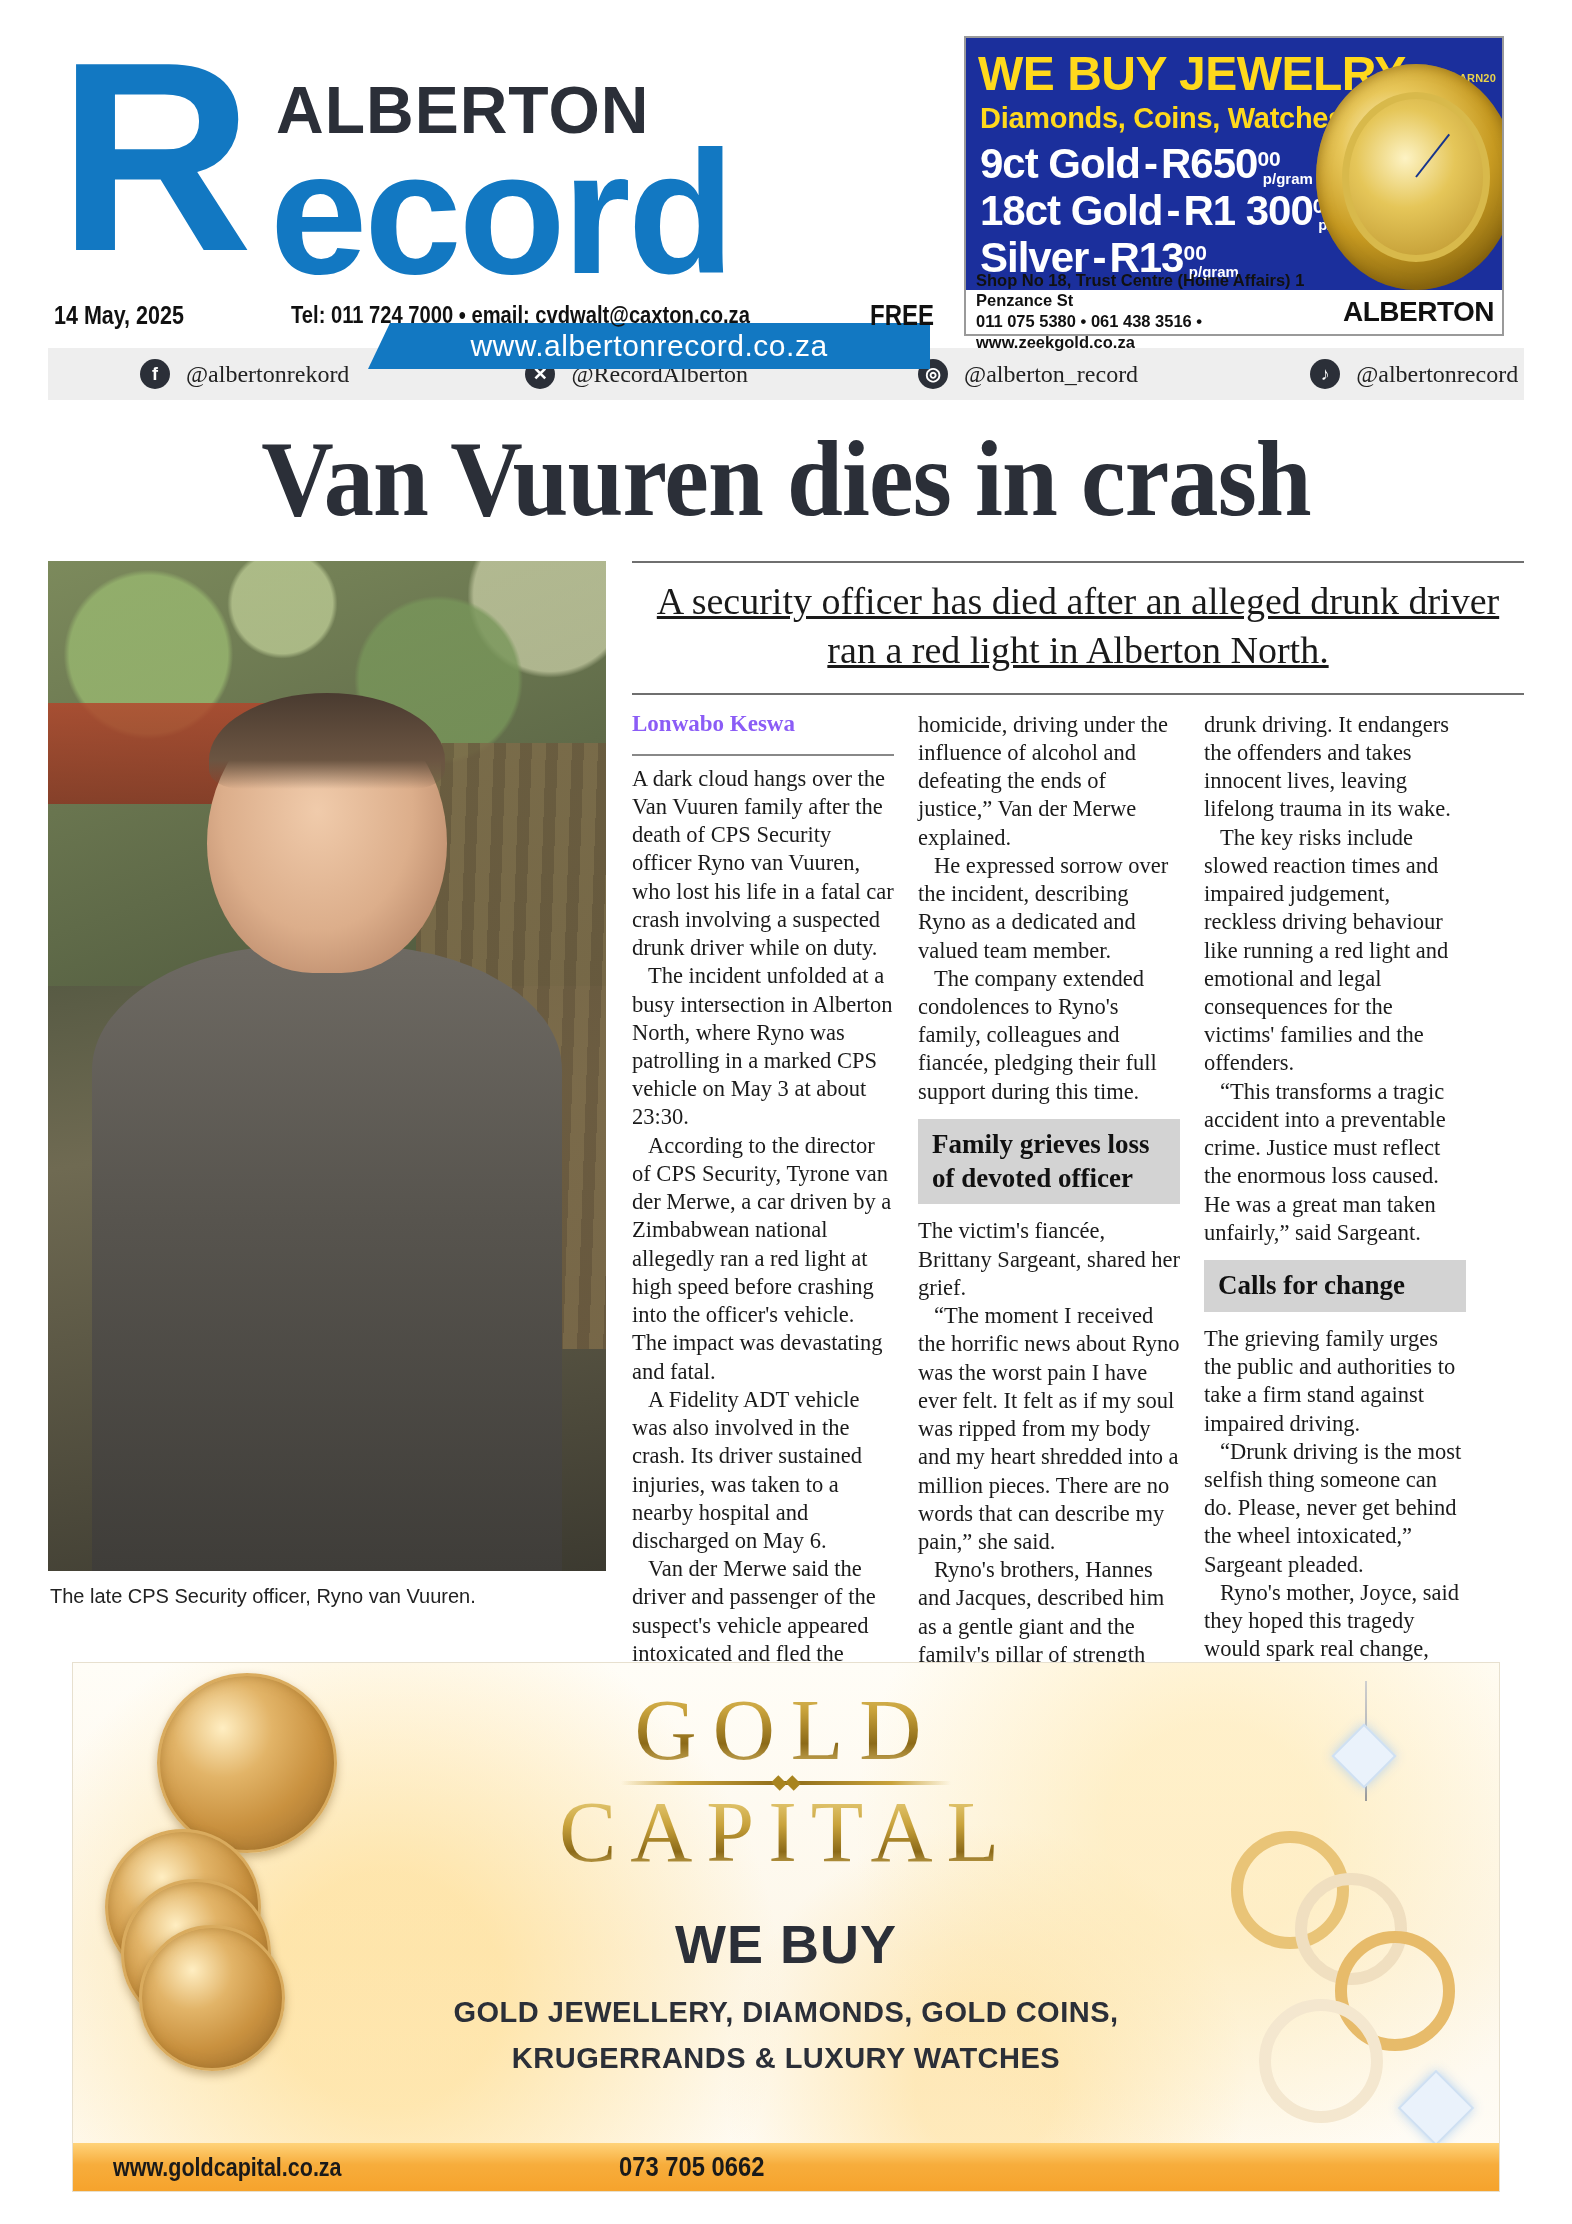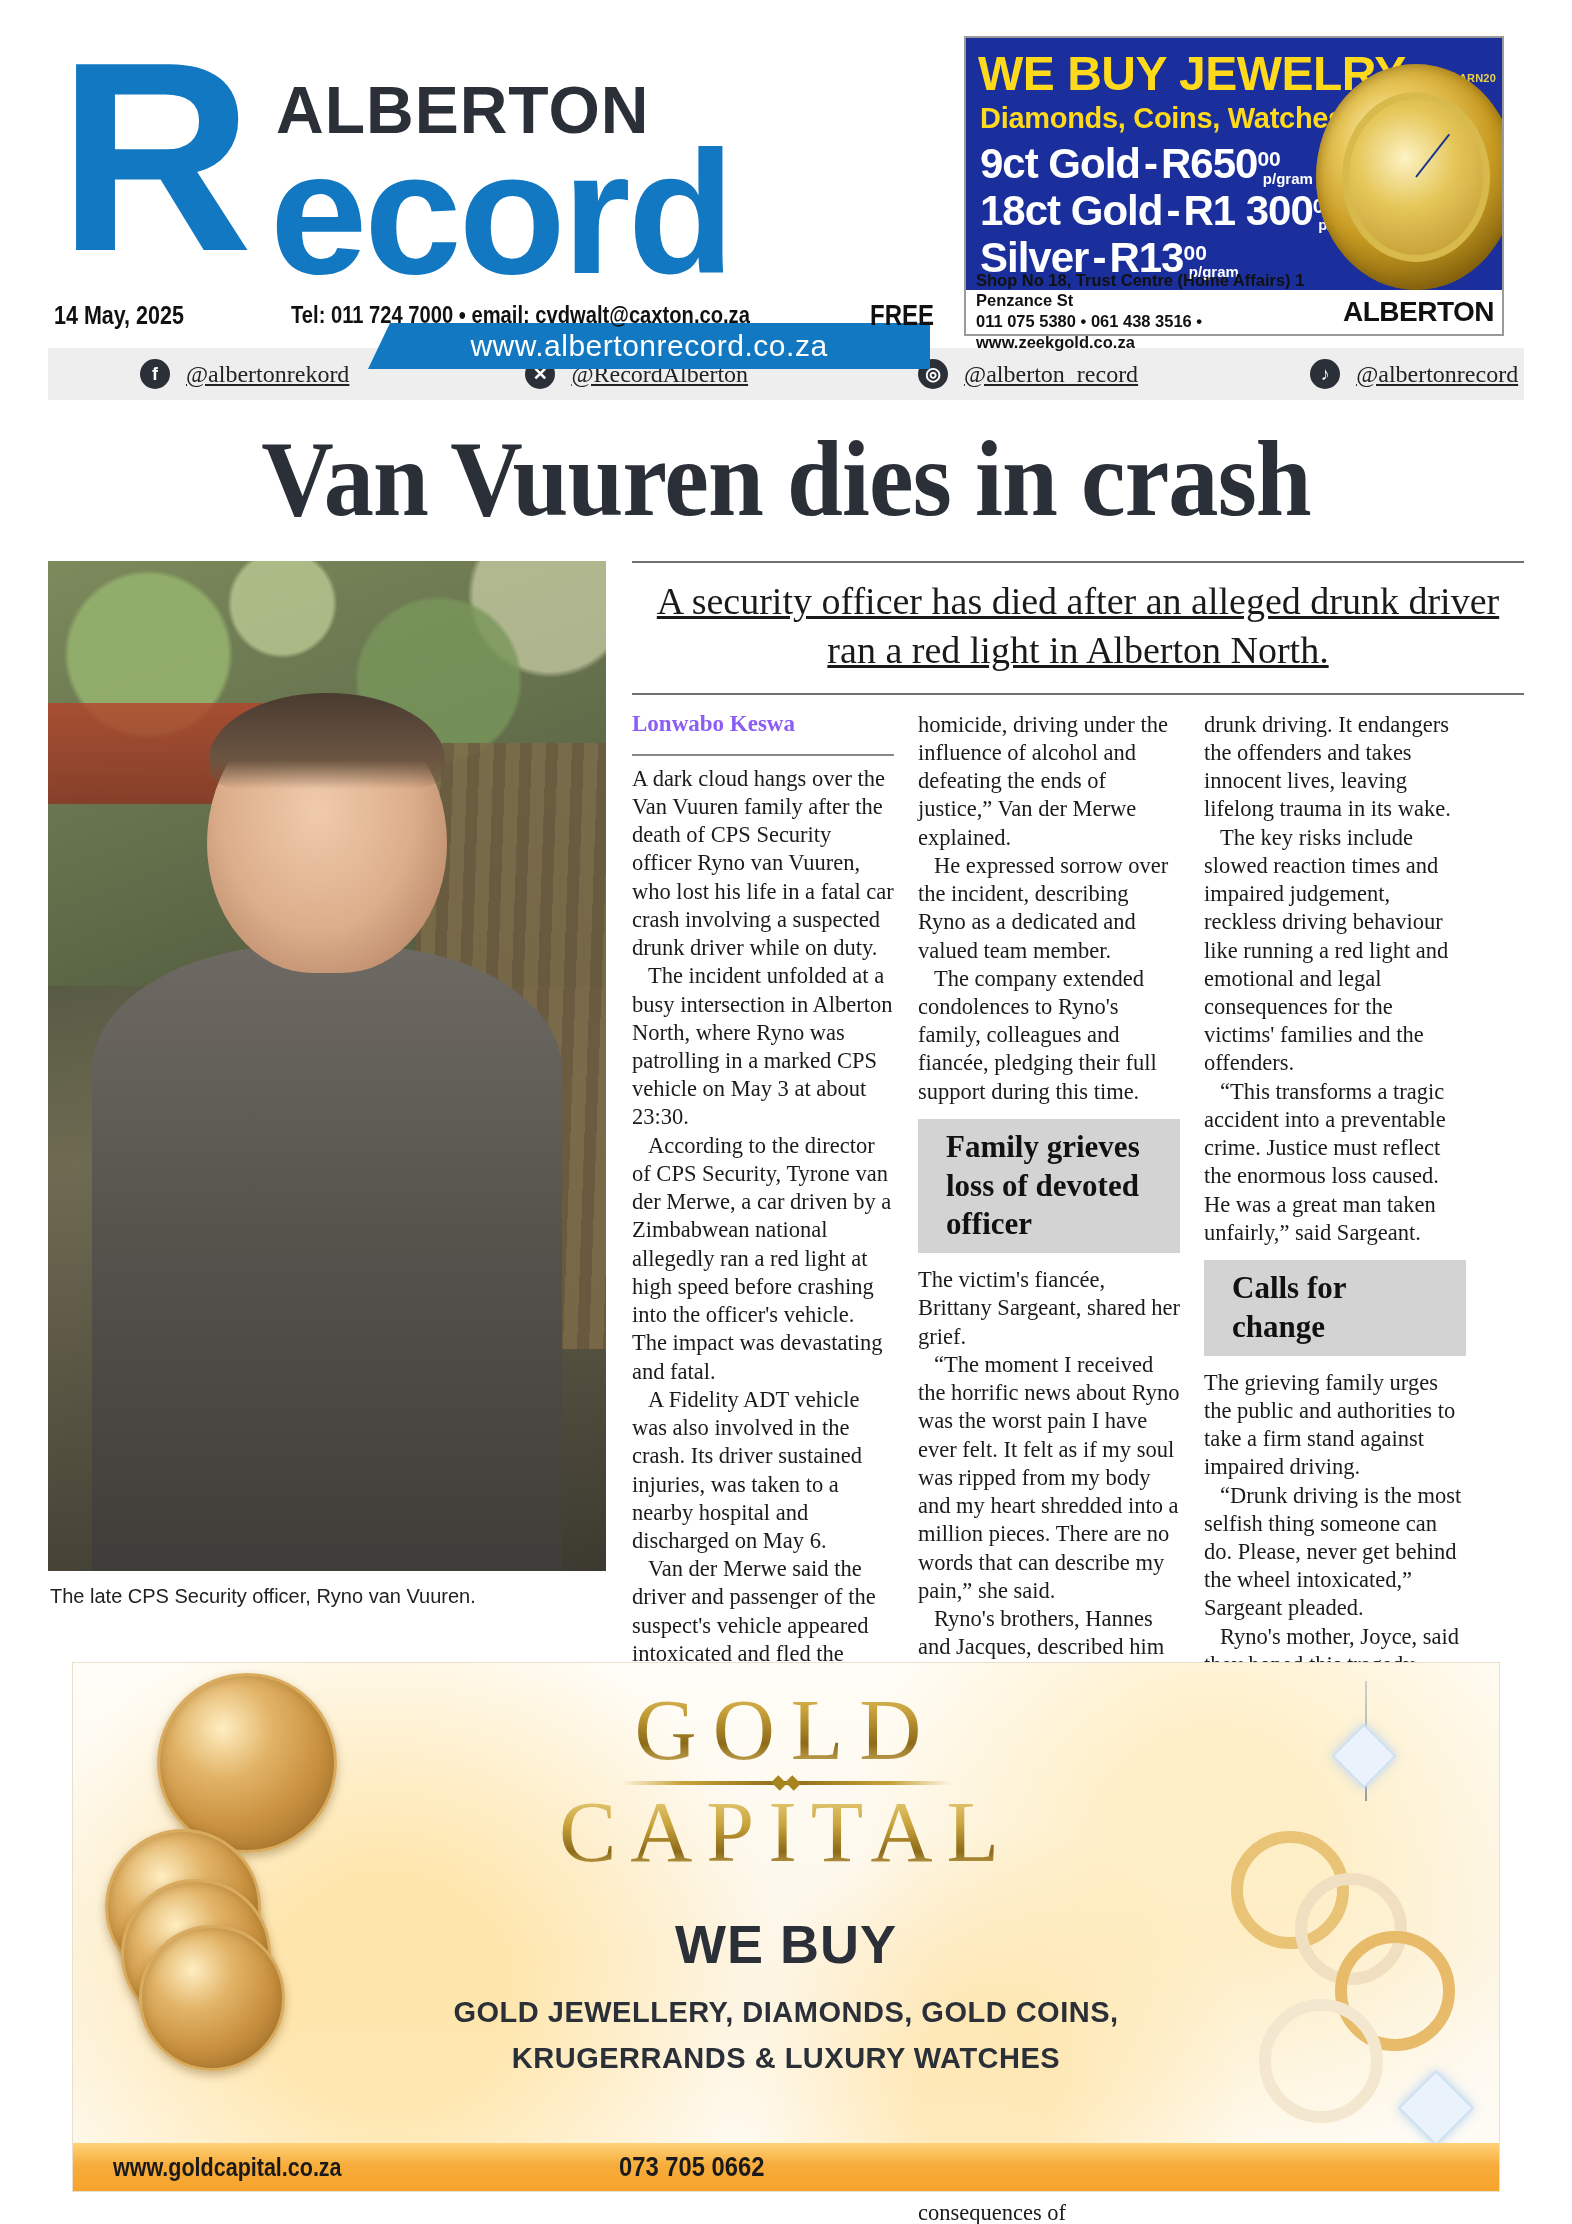--- a/index.html
+++ b/index.html
@@ -130,21 +130,21 @@
   .social-item { display: flex; align-items: center; }
   .s1 { margin-left: 92px; } .s2 { margin-left: 176px; }
   .s3 { margin-left: 170px; } .s4 { margin-left: 172px; }
   .s-icon {
     width: 30px; height: 30px; border-radius: 50%; background: #2b2f38;
     color: #fff; display: flex; align-items: center; justify-content: center;
     font-family: "Liberation Sans", sans-serif; font-weight: bold; font-size: 18px;
     margin-right: 16px;
   }
   .s-label {
-    font-family: "Liberation Serif", serif; font-size: 24px; color: #222; text-decoration: underline;
+    font-family: "Liberation Serif", serif; font-size: 24px; color: #222;
   }
 
   
   .headline {
     text-align: center; font-family: "Liberation Serif", serif; font-weight: bold;
     font-size: 108px; color: #2b2f38; letter-spacing: -1px;
     padding-top: 22px; line-height: 1.05;
     transform: scaleX(0.93); transform-origin: center;
   }
 
@@ -209,22 +209,22 @@
     font-family: "Liberation Serif", serif; font-weight: bold;
     font-size: 23px; color: #8b5cf6; padding-bottom: 17px;
     border-bottom: 2px solid #888; margin-bottom: 9px;
   }
   .col p {
     font-family: "Liberation Serif", serif; font-size: 22.5px; color: #1b1b1b;
     line-height: 1.255; text-align: left; text-indent: 0;
   }
   .col p + p { text-indent: 16px; }
   .subhead {
-    background: #d3d3d3; padding: 9px 28px; margin: 13px 0 13px 0;
-    font-family: "Liberation Serif", serif; font-weight: bold; font-size: 31px;
+    background: #d3d3d3; padding: 9px 14px; margin: 13px 0 13px 0;
+    font-family: "Liberation Serif", serif; font-weight: bold; font-size: 27px;
     color: #111; line-height: 1.25;
   }
   .col .after-sub { text-indent: 0 !important; }
 
   
   .gold-ad {
     position: absolute; left: 72px; right: 72px; bottom: 32px; height: 530px;
     background:
       radial-gradient(circle at 22% 62%, rgba(255,214,120,.55) 0 10%, transparent 34%),
       radial-gradient(circle at 80% 32%, rgba(255,228,160,.5) 0 9%, transparent 30%),

